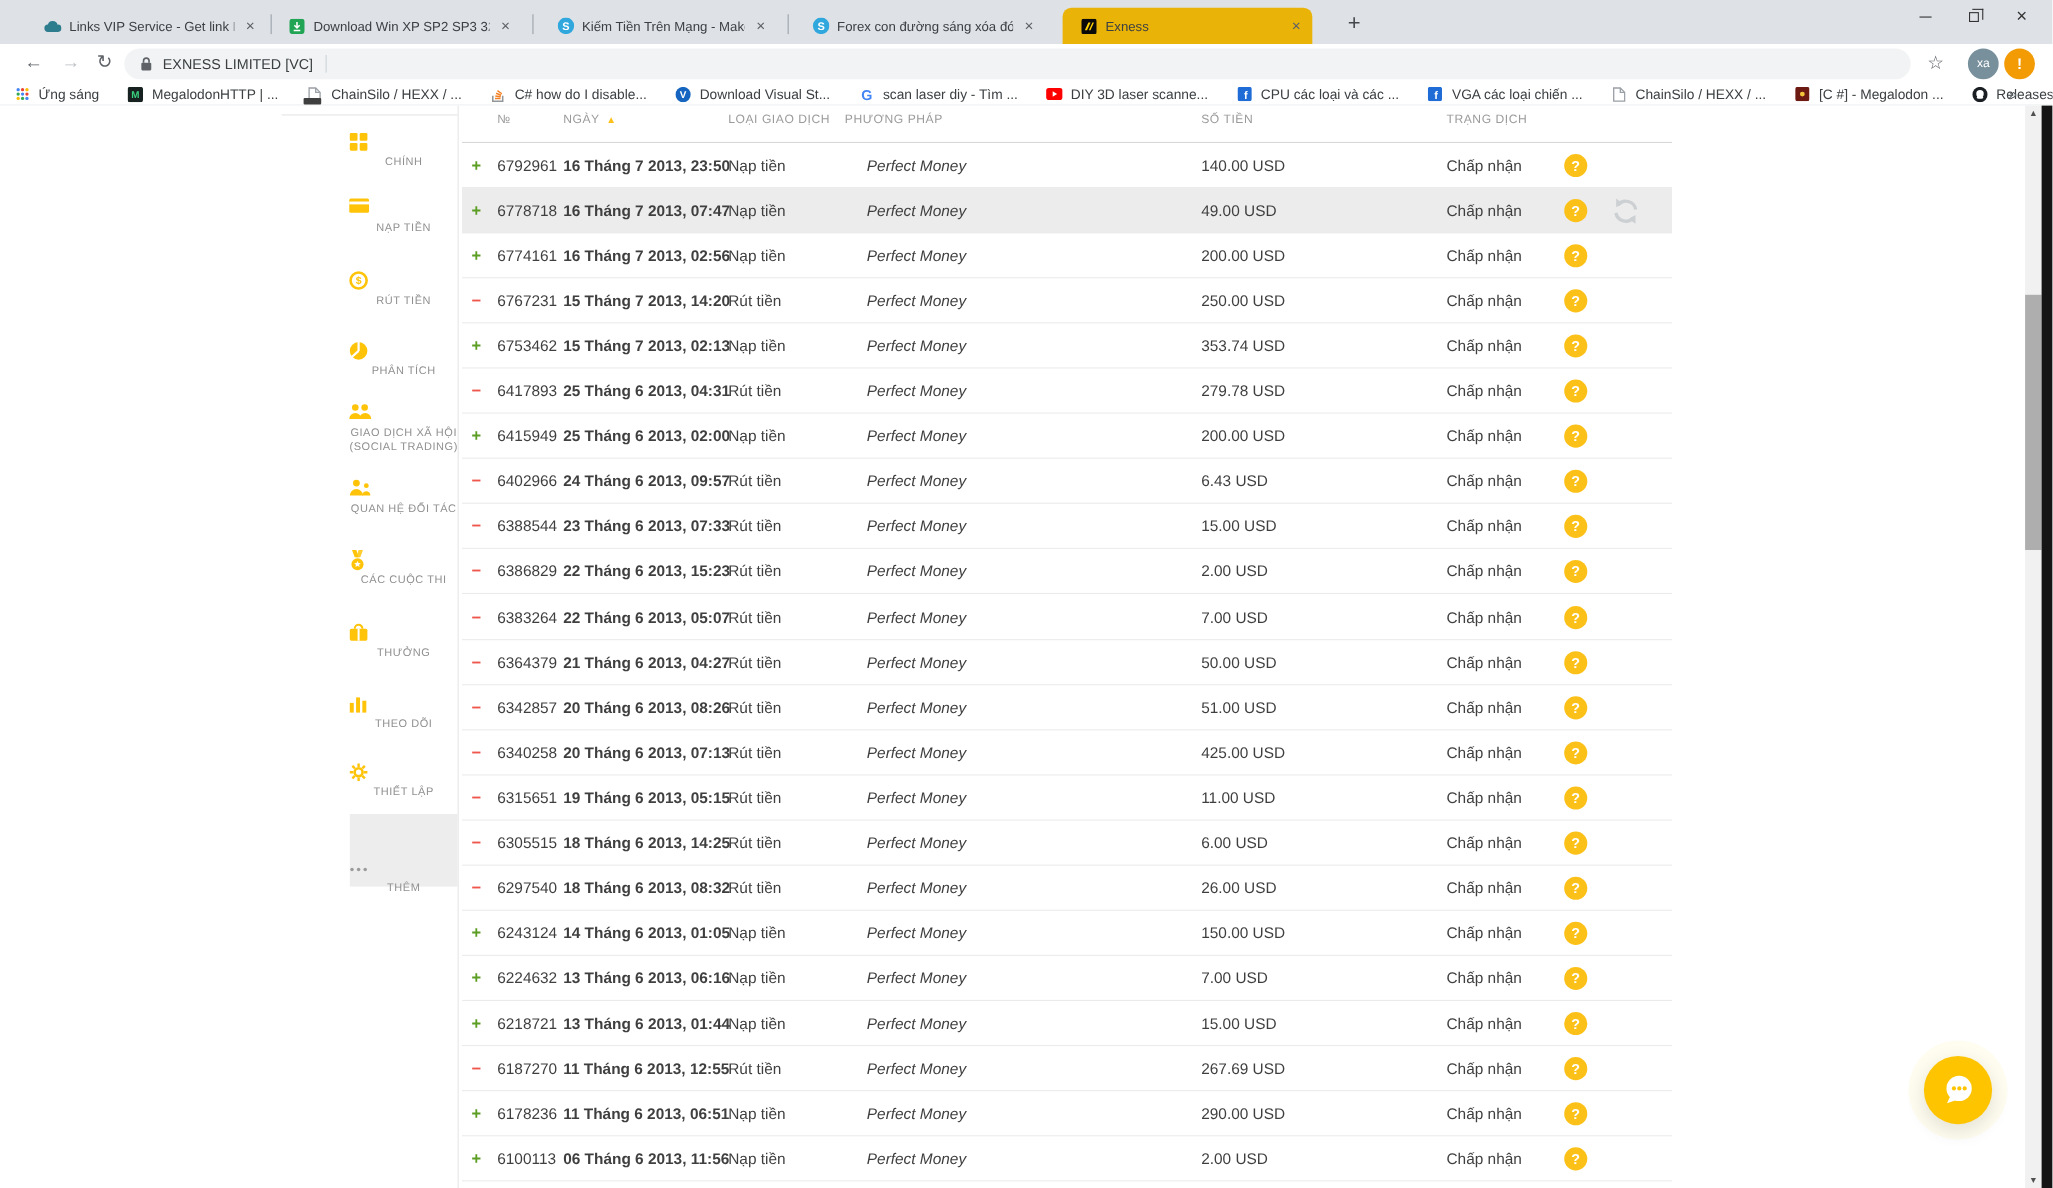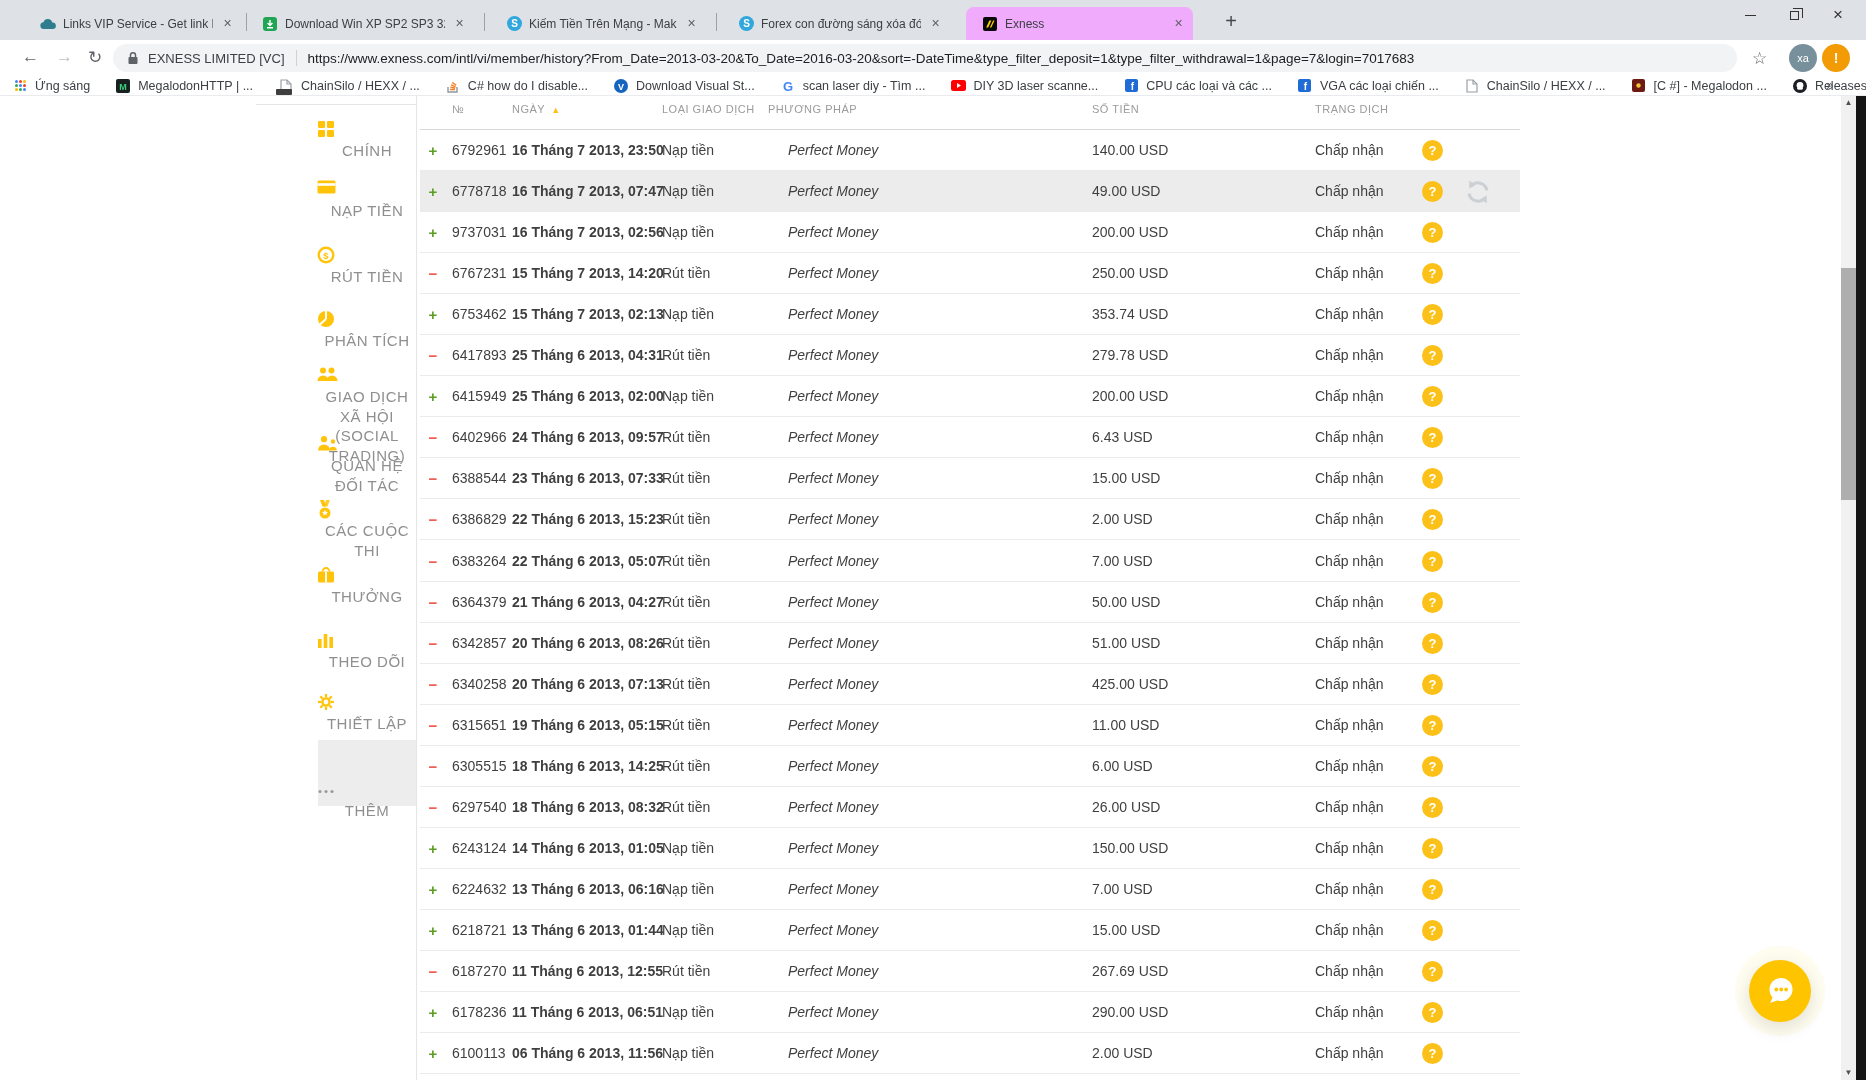--- a/index.html
+++ b/index.html
@@ -3,21 +3,21 @@
 <meta charset="utf-8">
 <style>
   * { margin:0; padding:0; box-sizing:border-box; }
   html,body { width:1866px; height:1080px; overflow:hidden; }
   body { position:relative; background:#fff; font-family:"Liberation Sans","DejaVu Sans",sans-serif; color:#3f3f3f; }
 
   
   #tabstrip { position:absolute; left:0; top:0; width:1866px; height:40px; background:#dee1e6; }
   .tab { position:absolute; top:7px; height:33px; border-radius:8px 8px 0 0; display:flex; align-items:center;
          padding:0 6px 0 10px; font-size:12px; color:#3c4043; cursor:default; }
-  .tab.active { background:#f0abfc;padding-left:16px; }
+  .tab.active { background:#eab308;padding-left:16px; }
   .tab .ttl { flex:1; white-space:nowrap; overflow:hidden; margin:0 6px 0 7px; }
   .tab .cls { font-size:14px; color:#5f6368; width:17px; height:17px; line-height:16px; text-align:center; border-radius:50%; flex:none; }
   .tabsep { position:absolute; top:13px; height:18px; width:1px; background:#9aa2aa; }
   #newtab { position:absolute; left:1218px; top:9px; width:26px; height:26px; font-size:20px; font-weight:400;
             color:#45484b; text-align:center; line-height:24px; }
   #wincontrols { position:absolute; right:6px; top:0; height:30px; display:flex; }
   .wc { width:44px; height:30px; display:flex; align-items:center; justify-content:center; color:#333; }
   .wc-min i { display:block; width:11px; border-top:1.4px solid #333; }
   .wc-rst i { display:block; width:9px; height:9px; border:1.4px solid #333; position:relative; }
   .wc-rst i:before { content:""; position:absolute; left:2px; top:-4px; width:9px; height:9px; border-top:1.4px solid #333; border-right:1.4px solid #333; }
@@ -44,21 +44,21 @@
   #bmchevron { position:absolute; left:1826px; top:1px; font-size:14px; color:#5f6368; }
 
   
   #page { position:absolute; left:0; top:96px; width:1866px; height:984px; background:#fff; }
   #hamburger { position:absolute; left:276px; top:-7px; width:16px; height:6px; background:#3f3f3f; border-radius:1px; }
   #sbtopline { position:absolute; left:256px; top:8px; width:160px; height:1px; background:#e5e5e5; }
   #sbdivider { position:absolute; left:416px; top:0; width:1px; height:984px; background:#e5e5e5; }
 
   .sbitem { position:absolute; left:317px; width:100px; text-align:center; cursor:default; }
   .sbicon { display:block; height:21px; }
-  .sblabel { font-size:15px; letter-spacing:.5px; color:#8f8f8f; line-height:1.3; }
+  .sblabel { font-size:10px; letter-spacing:.5px; color:#8f8f8f; line-height:1.3; }
   #sbbox { position:absolute; left:318px; top:644px; width:98px; height:66px; background:#ededed; }
 
   #thead { position:absolute; left:420px; top:0; width:1100px; height:34px; border-bottom:1px solid #d8d8d8; }
   .th { position:absolute; top:7px; font-size:11px; letter-spacing:.5px; color:#9b9b9b; white-space:nowrap; }
   #sortarrow { color:#fcc119; font-size:9px; margin-left:6px; }
 
   .row { position:absolute; left:420px; width:1100px; height:41px; border-bottom:1px solid #ebebeb; font-size:14px; }
   .row.hl { background:#ececec; }
   .cell { position:absolute; top:0; line-height:41px; white-space:nowrap; }
   .c-sign { left:0; width:26px; text-align:center; font-weight:bold; font-size:15px; }
@@ -161,21 +161,20 @@
   <span class="navicon" style="left:88px">↻</span>
   <div id="addressbar">
     <span style="display:inline-flex">
         <svg width="12" height="14" viewBox="0 0 12 14">
           <rect x="1.5" y="6" width="9" height="7" rx="1" fill="#5f6368"></rect>
           <path d="M3.5 6V4.3a2.5 2.5 0 0 1 5 0V6" stroke="#5f6368" stroke-width="1.5" fill="none"></path>
         </svg>
       </span>
     <span id="cert">EXNESS LIMITED [VC]</span>
     <span id="addrsep"></span>
-    <span id="url">https://www.exness.com/intl/vi/member/history?From_Date=2013-03-20&amp;To_Date=2016-03-20&amp;sort=-DateTime&amp;type_filter_deposit=1&amp;type_filter_withdrawal=1&amp;page=7&amp;login=7017683</span>
   </div>
   <span id="star">☆</span>
   <div id="avatar">xa</div>
   <div id="warnbtn">!</div>
 </div>
 
 <div id="bookmarksbar">
   <div id="bookmarks">
       <div class="bm">
         <span class="fi">
@@ -431,21 +430,21 @@
         <div class="c-q">?</div>
         <div class="c-refresh"><svg width="32" height="32" viewBox="0 0 32 32">
             <path d="M25 14.5a9.2 9.2 0 0 0-16.2-4.2" fill="none" stroke="#cdd0d3" stroke-width="3"></path>
             <polygon points="7.2,4.5 7.2,12.5 13.5,9" fill="#cdd0d3"></polygon>
             <path d="M7 17.5a9.2 9.2 0 0 0 16.2 4.2" fill="none" stroke="#cdd0d3" stroke-width="3"></path>
             <polygon points="24.8,27.5 24.8,19.5 18.5,23" fill="#cdd0d3"></polygon>
           </svg></div>
       </div>
       <div class="row" style="top: 116.1px;">
         <div class="cell c-sign plus">+</div>
-        <div class="cell c-id">9737031</div>
+        <div class="cell c-id">6774161</div>
         <div class="cell c-date">16 Tháng 7 2013, 02:56</div>
         <div class="cell c-type">Nạp tiền</div>
         <div class="cell c-method">Perfect Money</div>
         <div class="cell c-amount">200.00 USD</div>
         <div class="cell c-status">Chấp nhận</div>
         <div class="c-q">?</div>
       </div>
       <div class="row" style="top: 157.15px;">
         <div class="cell c-sign minus">−</div>
         <div class="cell c-id">6767231</div>

